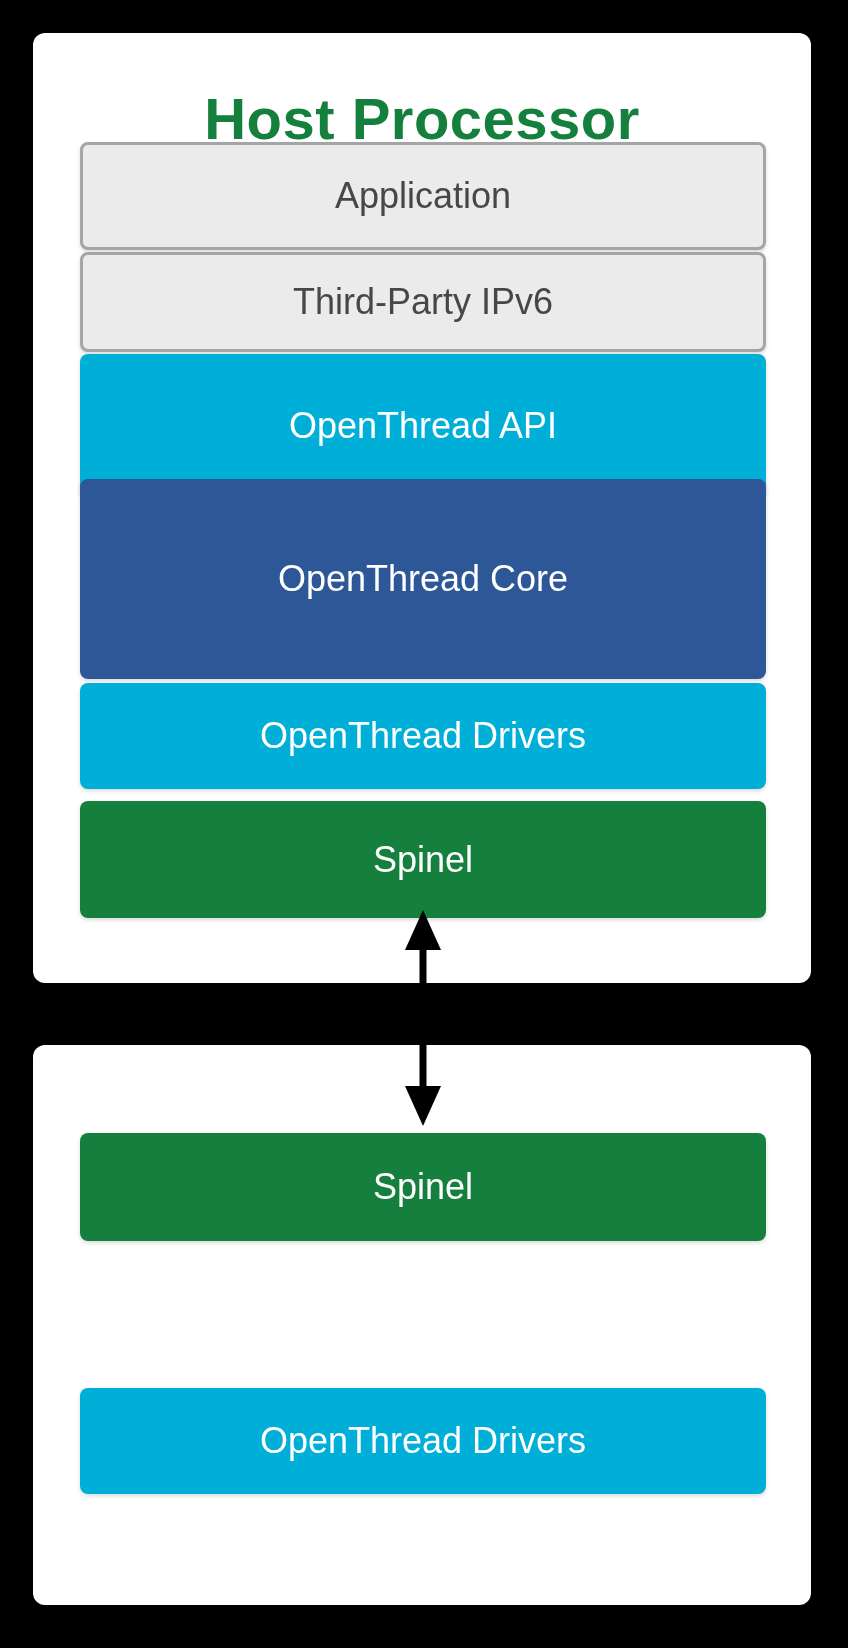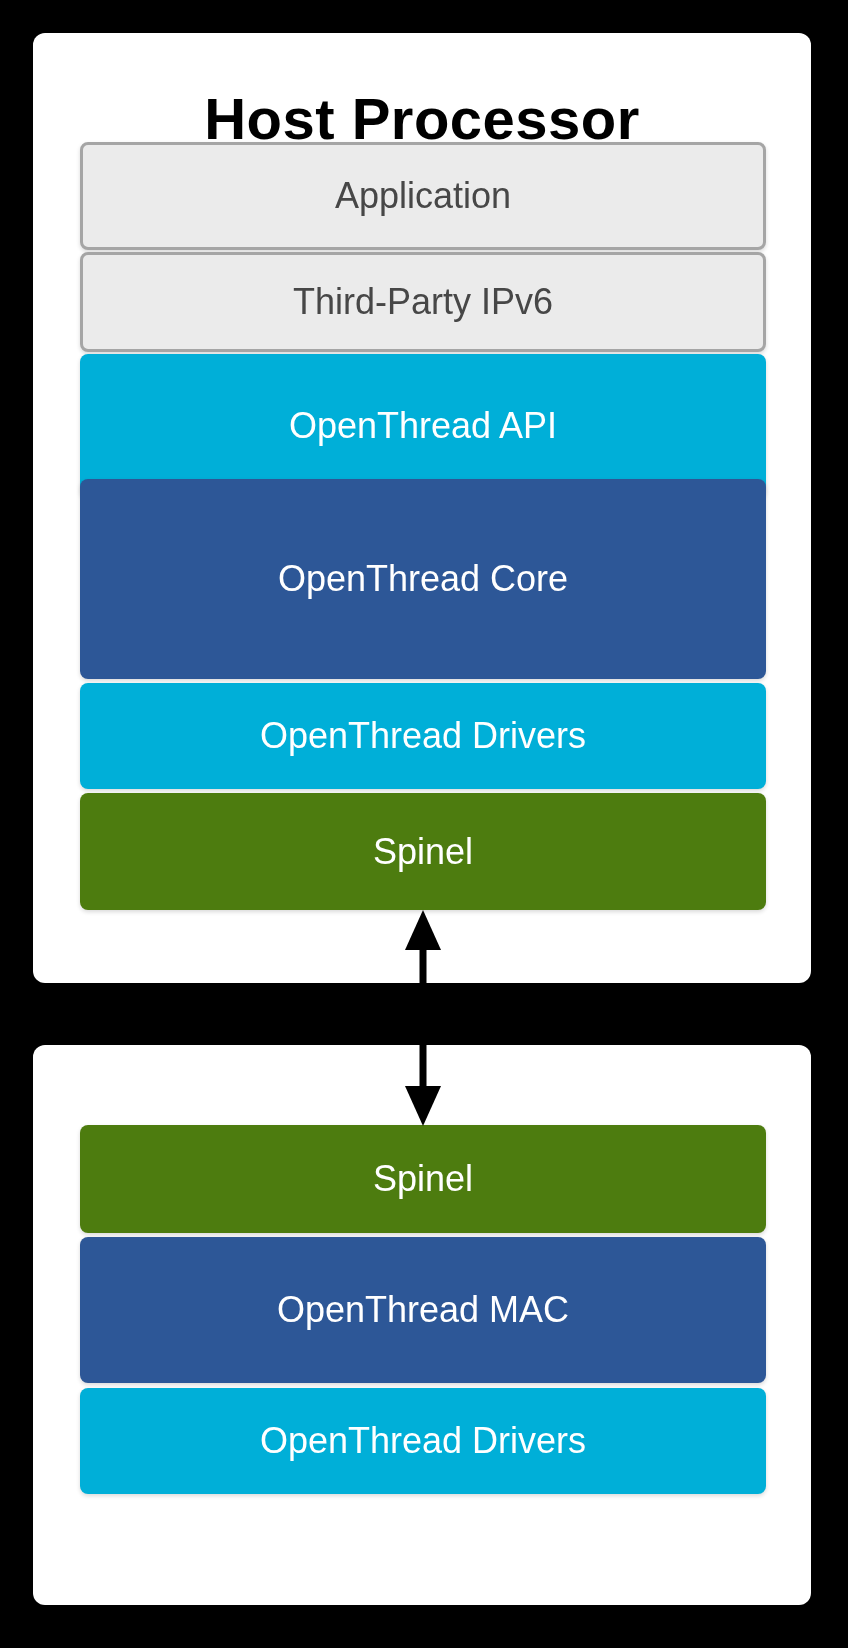--- a/index.html
+++ b/index.html
@@ -23,21 +23,21 @@
 
   .panel-title {
     position: absolute;
     left: 0;
     width: 100%;
     margin: 0;
     text-align: center;
     font-size: 58px;
     font-weight: bold;
     letter-spacing: 0.5px;
-    color: #000000;
+    color: #15803d;
   }
   .host .panel-title { top: 52px; }
   .soc  .panel-title { top: 1512px; } 
   .soc  .panel-title.soc-title { top: 467px; }
 
   .layer {
     position: absolute;
     left: 47px;
     width: 686px;
     border-radius: 8px;
@@ -52,21 +52,21 @@
     line-height: 1;
     white-space: nowrap;
   }
   .layer.gray {
     background: #ebebeb;
     border: 3px solid #a5a5a5;
   }
   .layer.gray .layer-label { color: #474747; }
   .layer.cyan { background: #00afd8; }
   .layer.blue { background: #2d5797; }
-  .layer.red  { background: #4d7c0f; }
+  .layer.red  { background: #15803d; margin-top: 8px; }
   .layer.cyan .layer-label,
   .layer.blue .layer-label,
   .layer.red  .layer-label { color: #ffffff; }
 
   
   .layer.l-app    { top: 109px; height: 108px; }
   .layer.l-tp     { top: 219px; height: 100px; }
   .layer.l-api    { top: 321px; height: 144px; }
   .layer.l-core   { top: 446px; height: 200px; }
   .layer.l-drv    { top: 650px; height: 106px; }
@@ -117,21 +117,18 @@
   <svg class="link-arrow" viewBox="0 0 46 216" xmlns="http://www.w3.org/2000/svg" aria-hidden="true">
     <polygon points="23,0 5,40 41,40" fill="#000000"></polygon>
     <rect x="19.5" y="30" width="7" height="156" fill="#000000"></rect>
     <polygon points="23,216 5,176 41,176" fill="#000000"></polygon>
   </svg>
 
   <section class="panel soc">
     <div class="layer red l-spinel2">
       <span class="layer-label">Spinel</span>
     </div>
-    <div class="layer blue l-mac">
-      <span class="layer-label">OpenThread MAC</span>
-    </div>
     <div class="layer cyan l-drv2">
       <span class="layer-label">OpenThread Drivers</span>
     </div>
   </section>
 
 </div>
 
 </body></html>

